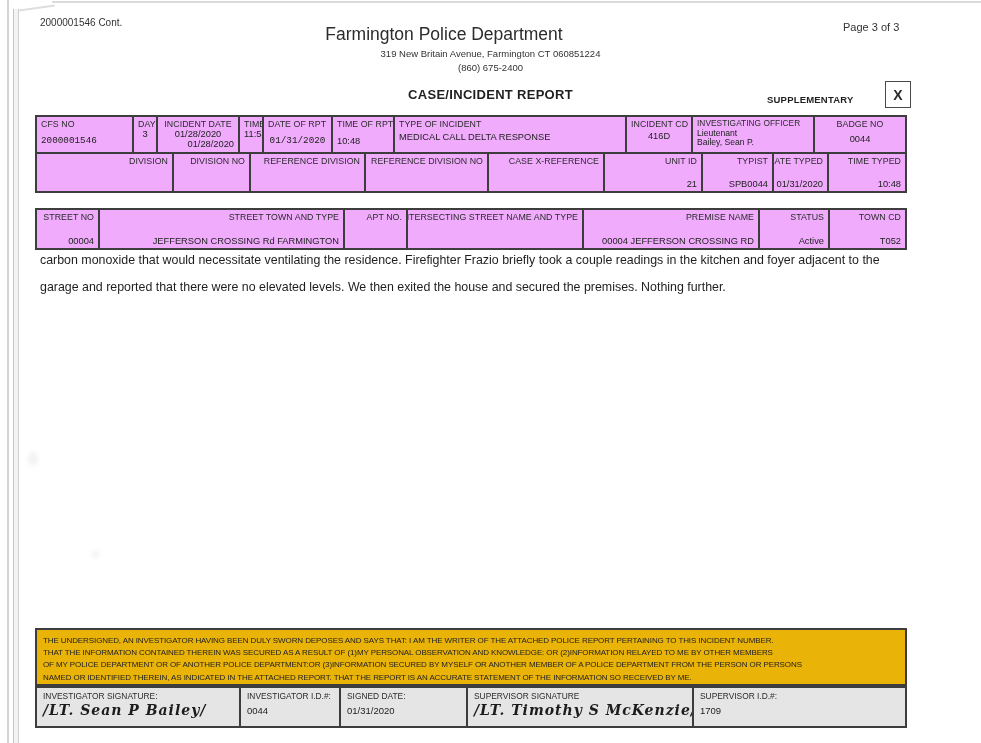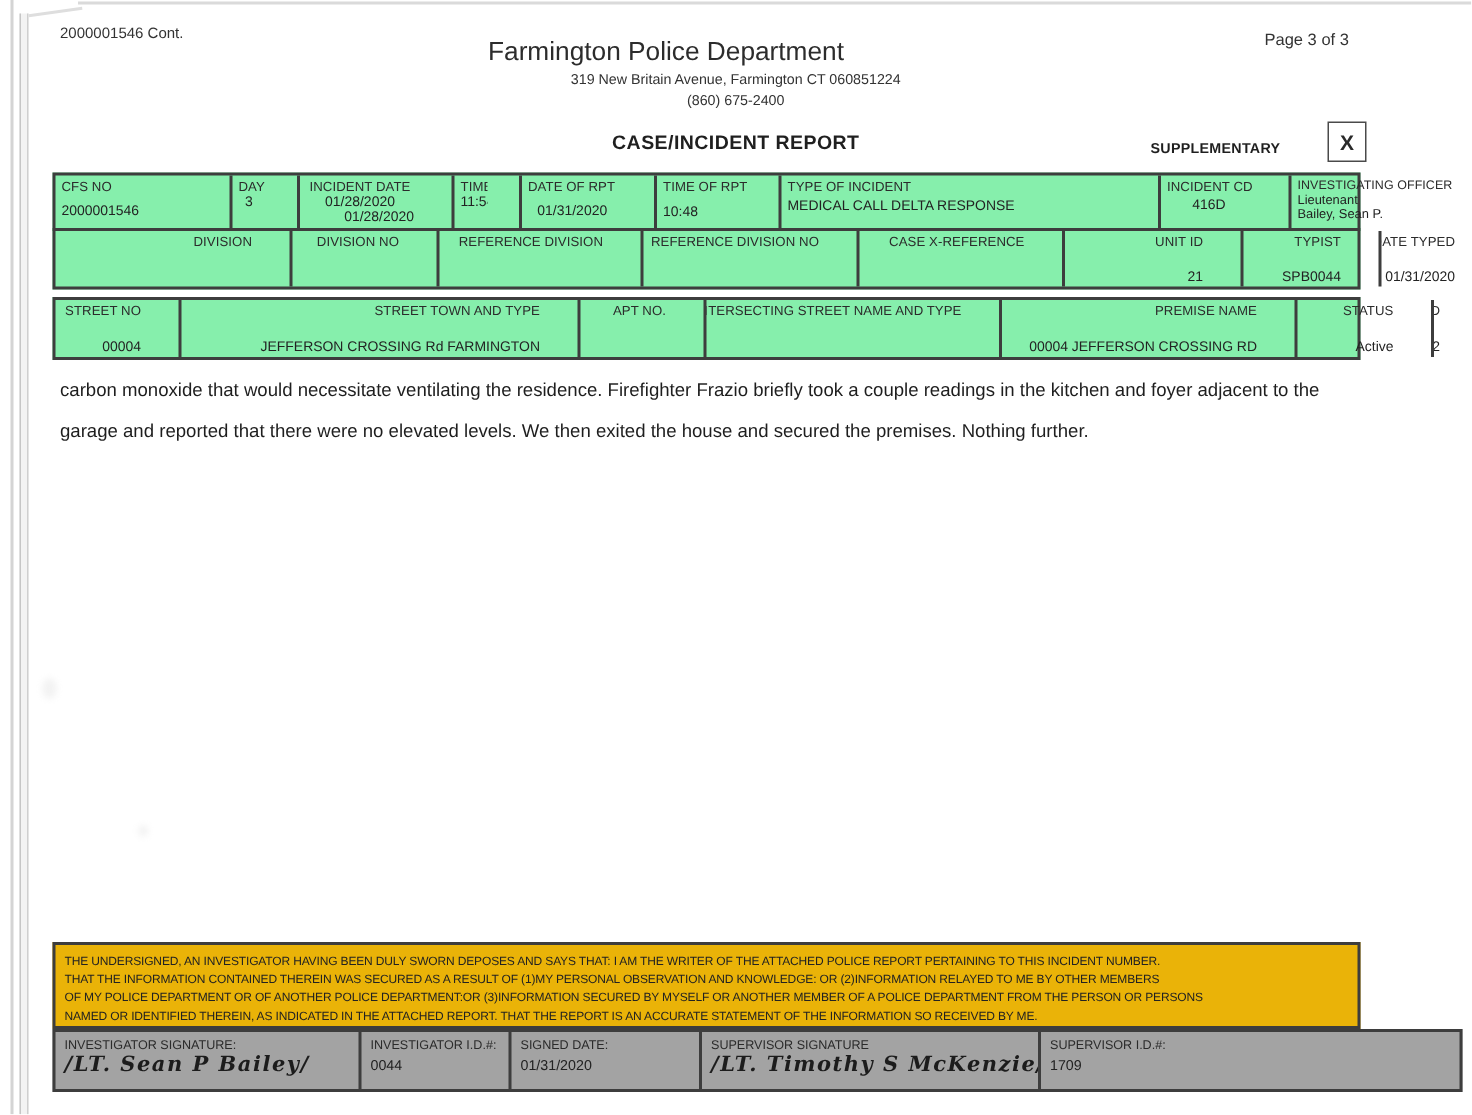--- a/index.html
+++ b/index.html
@@ -22,46 +22,46 @@
   .phone{position:absolute;left:0;top:62px;width:981px;text-align:center;font-size:9.5px;color:#333;}
   .title{position:absolute;left:0;top:87px;width:981px;text-align:center;font-size:13px;font-weight:bold;
          letter-spacing:.3px;color:#1f1f1f;}
   .supp{position:absolute;left:767px;top:94px;font-size:9.5px;font-weight:bold;color:#1f1f1f;letter-spacing:.2px;}
   .suppbox{position:absolute;left:885px;top:81px;width:26px;height:27px;border:1.5px solid #4a4a4a;
            display:flex;align-items:center;justify-content:center;font-size:14px;font-weight:bold;color:#2a2a2a;
            box-sizing:border-box;background:#fff;}
 
   
   .infotable{position:absolute;left:35px;top:115px;width:872px;}
-  .trow{display:flex;border:2px solid #3d3d3d;background:#86efac;box-sizing:border-box;gap:21px;}
+  .trow{display:flex;border:2px solid #3d3d3d;background:#f0abfc;box-sizing:border-box;}
   .r1{height:39px;}
   .r2{height:41px;margin-top:-2px;}
-  .r3{height:42px;margin-top:5px;}
+  .r3{height:42px;margin-top:15px;}
   .cell{box-sizing:border-box;padding:2px 4px;display:flex;flex-direction:column;overflow:hidden;flex:0 0 auto;}
   .cell.grow{flex:1 1 auto;}
   .cell+.cell{border-left:2px solid #3d3d3d;}
   .lbl{font-size:8.8px;color:#2b2b2b;white-space:nowrap;letter-spacing:.05px;}
   .val{font-size:9.3px;color:#222;white-space:nowrap;}
   .c{text-align:center;}
   .rt{text-align:right;}
   .sb{justify-content:space-between;align-items:flex-end;}
-  .g2{margin-top:2px;} .g3{margin-top:3px;} .g5{margin-top:5px;} .g6{margin-top:6px;} .g7{margin-top:7px;}
+  .g2{margin-top:2px;} .g3{margin-top:3px;} .g5{margin-top:5px;} .g6{margin-top:6px;font-family:Liberation Mono, monospace;} .g7{margin-top:7px;}
   .tight .lbl{font-size:8.3px;line-height:9.5px;}
   .tight .val{font-size:8.6px;line-height:9.5px;}
   .ind{padding-left:8px;}
 
   
   .narrative{position:absolute;left:40px;top:247px;width:848px;font-size:12.4px;line-height:27px;color:#1e1e1e;}
 
   
   .affidavit{position:absolute;left:35px;top:628px;width:872px;height:58px;border:2px solid #3d3d3d;
              box-sizing:border-box;padding:5px 6px 0 6px;background:#eab308;}
   .affline{font-size:8px;line-height:12.2px;white-space:nowrap;color:#222;letter-spacing:-.1px;overflow:hidden;}
-  .sigrow{position:absolute;left:35px;top:686px;width:940px;height:42px;border:2px solid #3d3d3d;
-          box-sizing:border-box;display:flex;background:#a3a3a3;}
+  .sigrow{position:absolute;left:35px;top:686px;width:872px;height:42px;border:2px solid #3d3d3d;
+          box-sizing:border-box;display:flex;background:#e5e5e5;}
   .sigcell{box-sizing:border-box;padding:3px 6px;display:flex;flex-direction:column;overflow:hidden;flex:0 0 auto;}
   .sigcell.grow{flex:1 1 auto;}
   .sigcell+.sigcell{border-left:2px solid #3d3d3d;}
   .siglbl{font-size:8.4px;color:#2b2b2b;white-space:nowrap;}
   .sigval{font-size:9.5px;color:#222;margin-top:4px;white-space:nowrap;}
   .sigval.sig{font-family:"DejaVu Serif",serif;font-style:italic;font-weight:bold;font-size:14px;
               letter-spacing:1px;margin-top:1px;color:#1c1c1c;}
 </style>
 </head>
 <body>

